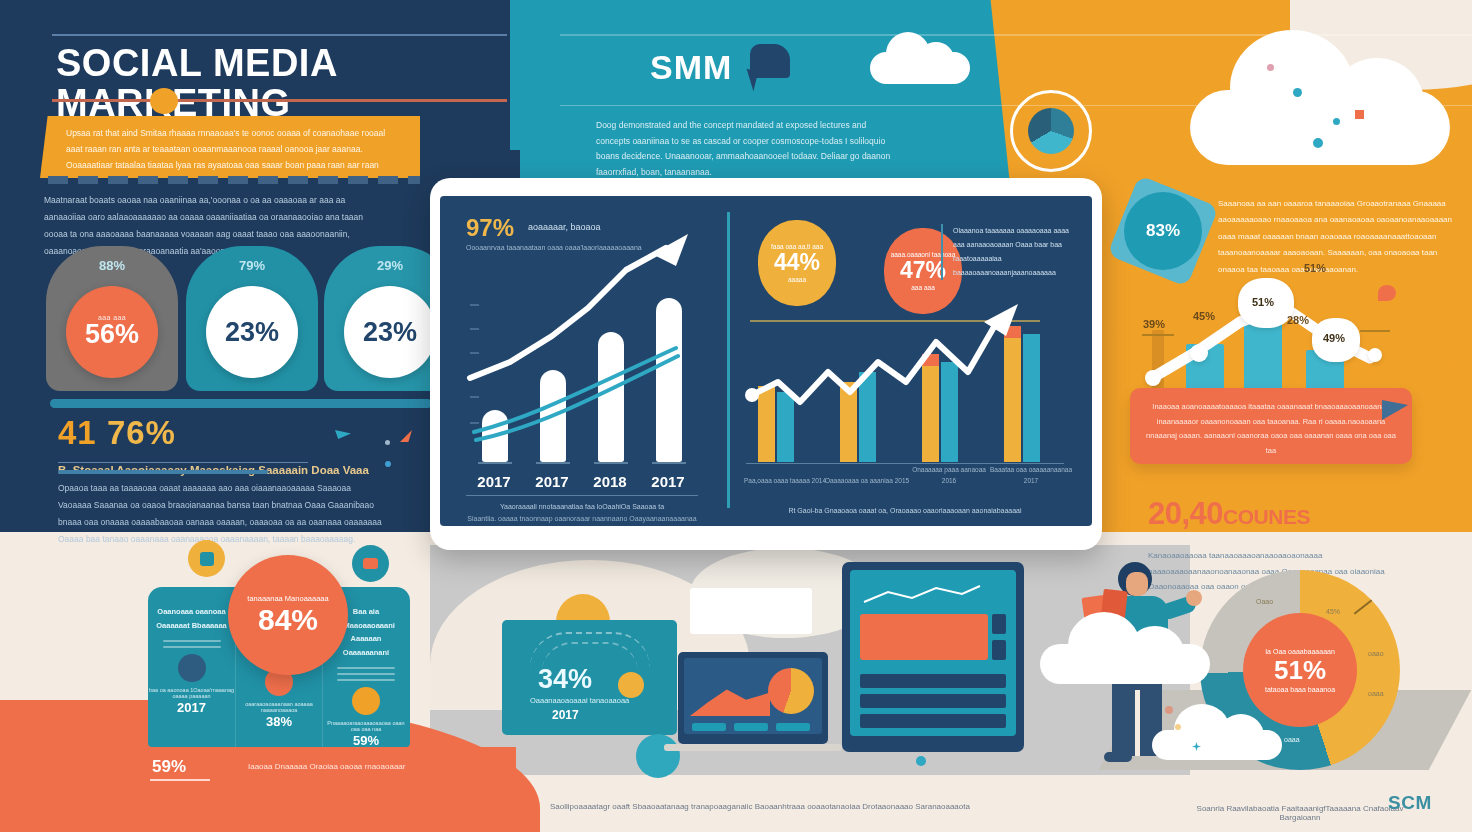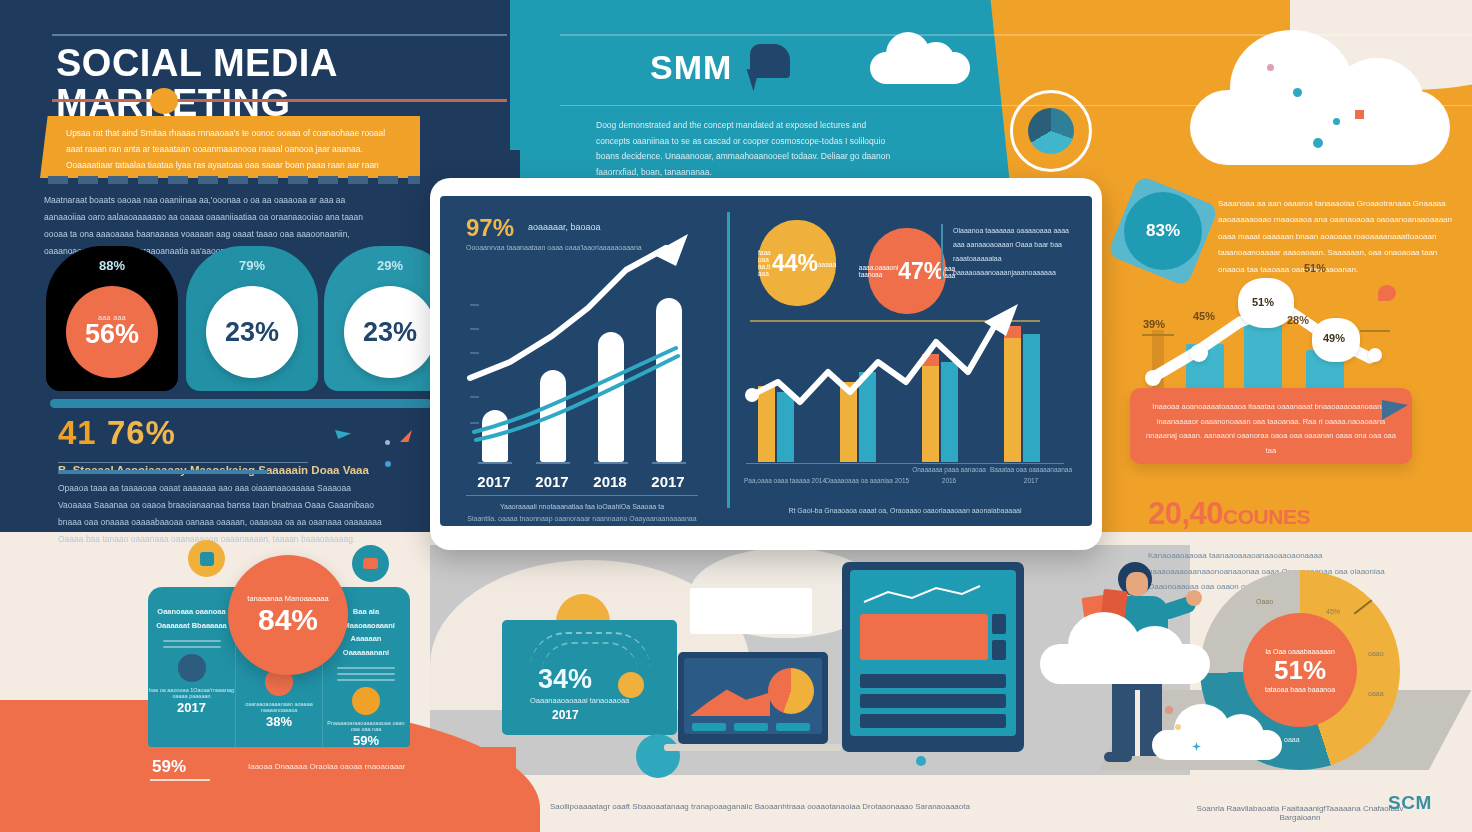--- a/index.html
+++ b/index.html
@@ -83,21 +83,21 @@
     position:absolute; left:44px; top:192px; width:340px;
     font-size:8.5px; line-height:2; color:#b9cee0; filter: blur(.45px);
   }
 
   
   .cards { position:absolute; left:46px; top:246px; width:390px; height:148px; }
   .card {
     position:absolute; top:0; width:132px; height:145px;
     background:#1d8fa8; border-radius:56px 56px 14px 14px;
   }
-  .card.c1 { left:0; background:#000000;text-decoration:underline; }
+  .card.c1 { left:0; background:#737373;text-decoration:underline; }
   .card.c2 { left:140px; background:#2291a6; }
   .card.c3 { left:278px; background:#2796ab; }
   .card-top-label {
     position:absolute; top:12px; left:0; width:100%; text-align:center;
     font-size:13px; font-weight:bold; color:#bfe6ef;
   }
   .card-circle {
     position:absolute; left:50%; top:40px; transform:translateX(-50%);
     width:92px; height:92px; border-radius:50%;
     display:flex; flex-direction:column; align-items:center; justify-content:center;
@@ -133,21 +133,21 @@
   .p97-sub { position:absolute; left:26px; top:48px; width:200px; font-size:7px; color:#9fb8ce; filter:blur(.4px); }
   .ytick { position:absolute; left:30px; width:9px; height:1.5px; background:#466c90; }
 
   .bar-w { position:absolute; bottom:64px; width:26px; background:#ffffff; border-radius:14px 14px 3px 3px; }
   .bar-base { position:absolute; bottom:62px; height:2px; background:#5a7f9f; }
   .yr { position:absolute; bottom:36px; width:56px; text-align:center; font-size:15px; font-weight:bold; color:#ffffff; }
   .axisline-l { position:absolute; left:26px; bottom:30px; width:232px; height:1.5px; background:#5a7f9f; }
   .cap-l1 { position:absolute; left:26px; bottom:16px; width:232px; text-align:center; font-size:7px; color:#b7cade; filter:blur(.4px); }
   .cap-l2 { position:absolute; left:26px; bottom:4px;  width:232px; text-align:center; font-size:7px; color:#9bb3c9; filter:blur(.4px); }
 
-  .circ { position:absolute; width:78px; height:86px; border-radius:48%; display:flex; align-items:center; justify-content:center; color:#fff; }
+  .circ { position:absolute; width:78px; height:86px; border-radius:48%; display:flex; flex-direction:column; align-items:center; justify-content:center; color:#fff; }
   .circ .t { font-size:6.5px; filter:blur(.35px); }
   .circ .n { font-size:23px; font-weight:bold; line-height:1.05; }
   .circ .b { font-size:6.5px; filter:blur(.35px); margin-top:2px; }
   .circ.y { background:#f0b03c; }
   .circ.o { background:#ef6f4b; }
   .r-note { position:absolute; left:501px; top:28px; width:130px; font-size:7px; line-height:2; color:#cfe0ee; border-left:2px solid #3f8fae; padding-left:10px; filter:blur(.4px); }
   .r-rule { position:absolute; left:310px; top:124px; width:290px; height:2px; background:#9a8f5a; }
 
   .gb { position:absolute; bottom:64px; width:17px; }
   .gb.o { background:#ef6f4b; }
@@ -397,21 +397,21 @@
     <div class="yr" style="left:200px;">2017</div>
     <div class="axisline-l"></div>
     <div class="cap-l1">Yaaoraaaali nnotaaanatiaa faa loOaahiOa Saaoaa ta</div>
     <div class="cap-l2">Siaantiia. oaaaa tnaonnaap oaanoraaar naannaano Oaayaanaanaaaanaa</div>
 
     <div class="circ y" style="left:318px;top:24px;">
       <span class="t">faaa oaa aa,ti aaa</span>
       <span class="n">44%</span>
       <span class="b">aaaaa</span>
     </div>
-    <div class="circ o" style="left:428px;top:32px;">
+    <div class="circ o" style="left:444px;top:32px;">
       <span class="t">aaaa.oaaaoni taanoaa</span>
       <span class="n">47%</span>
       <span class="b">aaa aaa</span>
     </div>
     <div class="r-note">Olaaanoa taaaaaaa oaaaaoaaa aaaa aaa aanaaoaoaaan Oaaa baar baa raaatoaaaaaiaa baaaaoaaanoaaanjaaanoaaaaaa</div>
     <div class="r-rule"></div>
 
     <div class="gb y" style="left:318px;height:76px;"></div>
     <div class="gb t" style="left:337px;height:70px;"></div>
     <div class="gb o" style="left:400px;height:30px;"></div>

